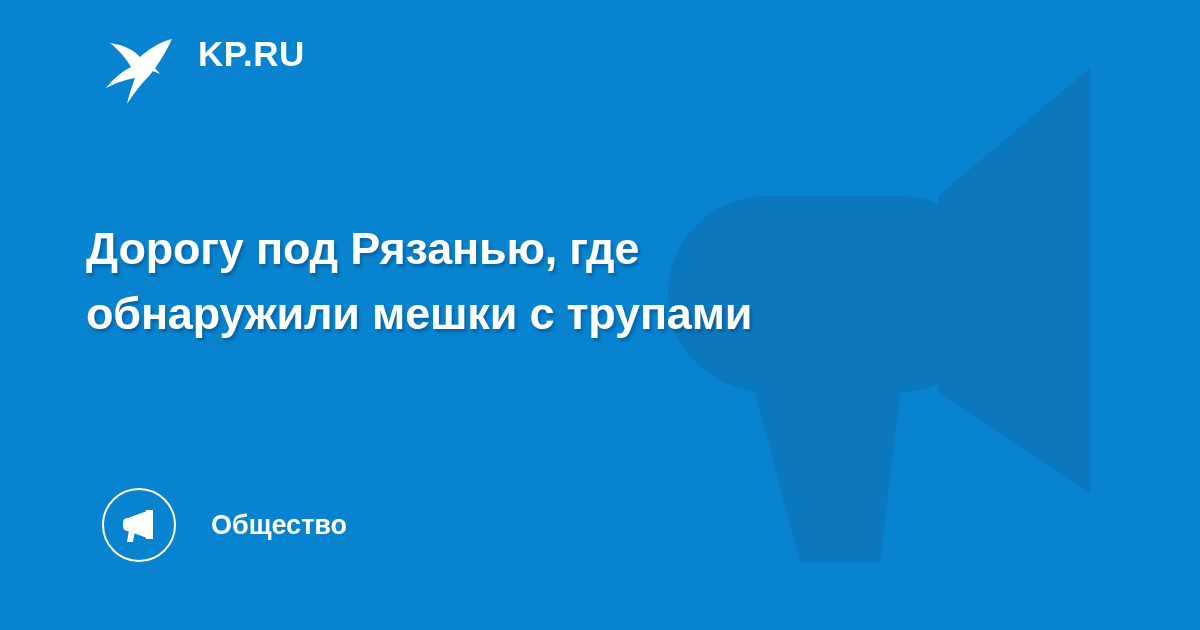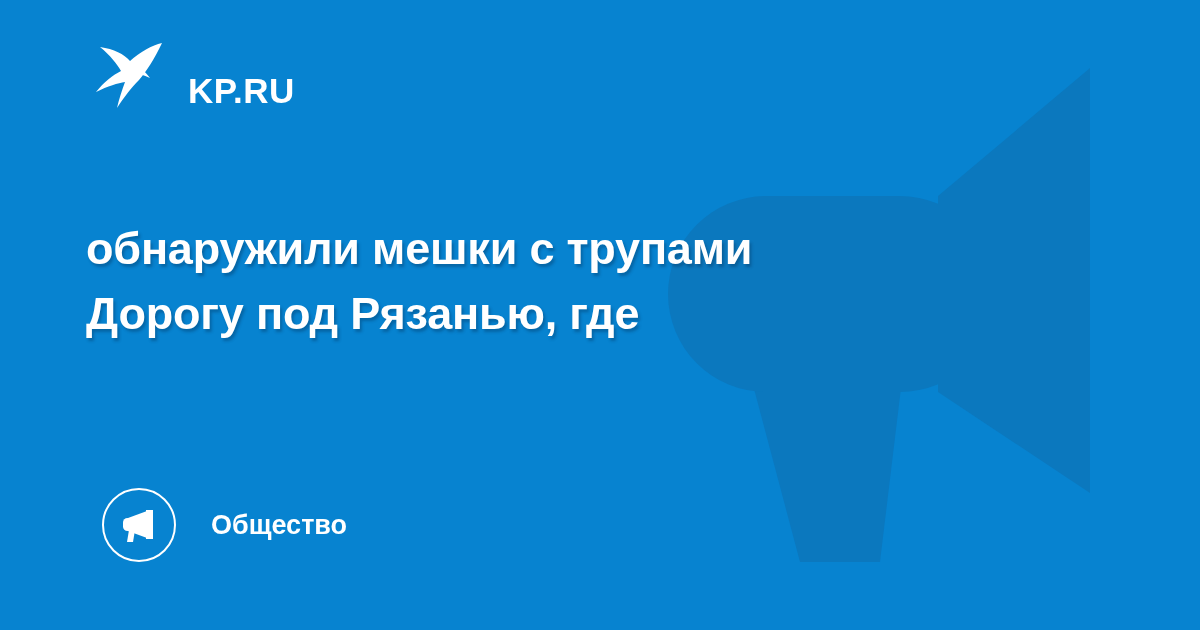--- a/index.html
+++ b/index.html
@@ -34,24 +34,24 @@
   }
   .watermark svg {
     display: block;
     width: 1200px;
     height: 630px;
   }
 
   
   .brand {
     position: absolute;
-    left: 94px;
+    left: 104px;
     top: 36px;
     display: flex;
-    align-items: flex-end;
+    align-items: flex-start;
     z-index: 3;
     height: 72px;
   }
   .brand-bird {
     width: 72px;
     height: 68px;
     display: block;
     flex: 0 0 auto;
   }
   .brand-bird svg {
@@ -150,22 +150,22 @@
         <g fill="#ffffff">
           <path d="M68 3 C58 5 46 12 36 21 C30 14 20 9 6 7 C16 15 23 24 27 31 C19 35 10 42 2 52 C14 46 24 43 31 42 C28 50 25 59 23 68 C30 57 38 47 45 40 C52 32 61 18 68 3 Z"></path>
           <path d="M36 21 C44 25 51 31 56 38 C50 35 43 33 36 32 C35 28 35 24 36 21 Z"></path>
         </g>
       </svg>
     </span>
     <span class="brand-word">KP.RU</span>
   </div>
 
   <h1 class="headline">
+    <span class="headline-line">Дорогу под Рязанью, где</span>
     <span class="headline-line">обнаружили мешки с трупами</span>
-    <span class="headline-line">Дорогу под Рязанью, где</span>
   </h1>
 
   <div class="rubric">
     <span class="rubric-badge">
       <svg viewBox="0 0 38 38" xmlns="http://www.w3.org/2000/svg" aria-hidden="true">
         <g fill="#ffffff">
           <path d="M26 4 L33 4 L33 33 L26 33 Z"></path>
           <path d="M8 12 L27 5 L27 32 L8 25 Z"></path>
           <rect x="3" y="12" width="9" height="13" rx="4.5" ry="4.5"></rect>
           <path d="M9 24 L15 24 L13 36 L7 36 Z"></path>

